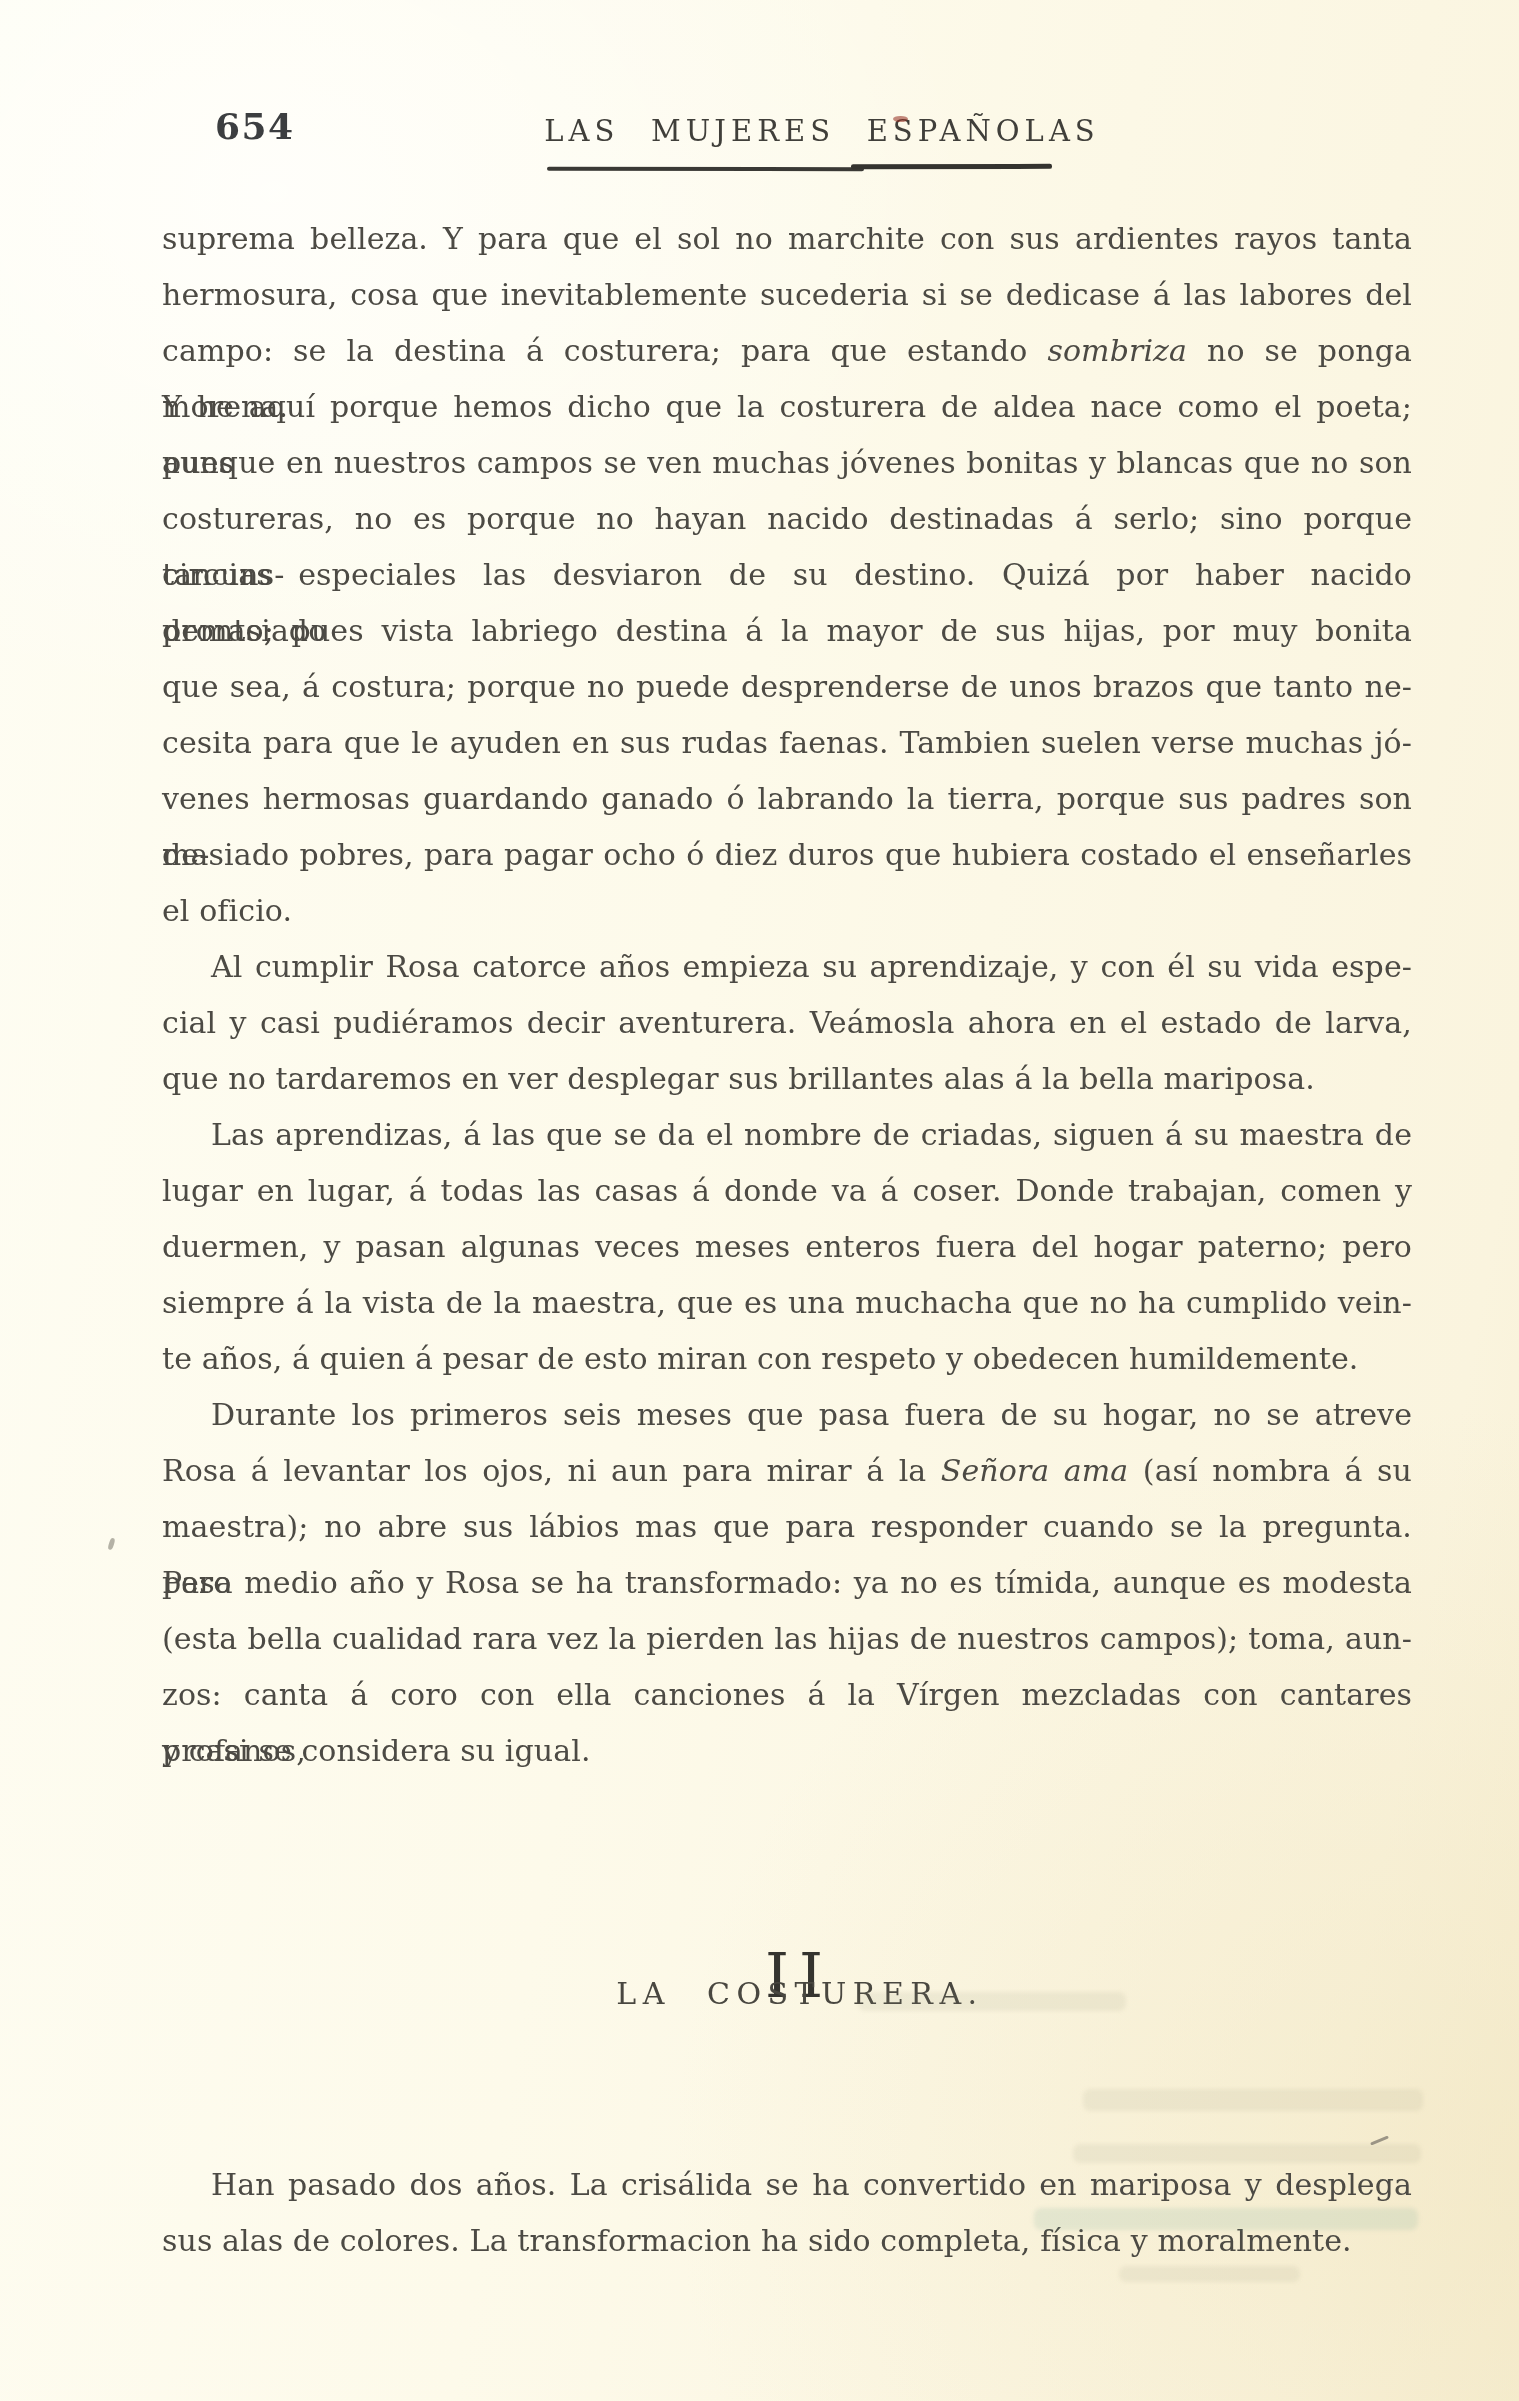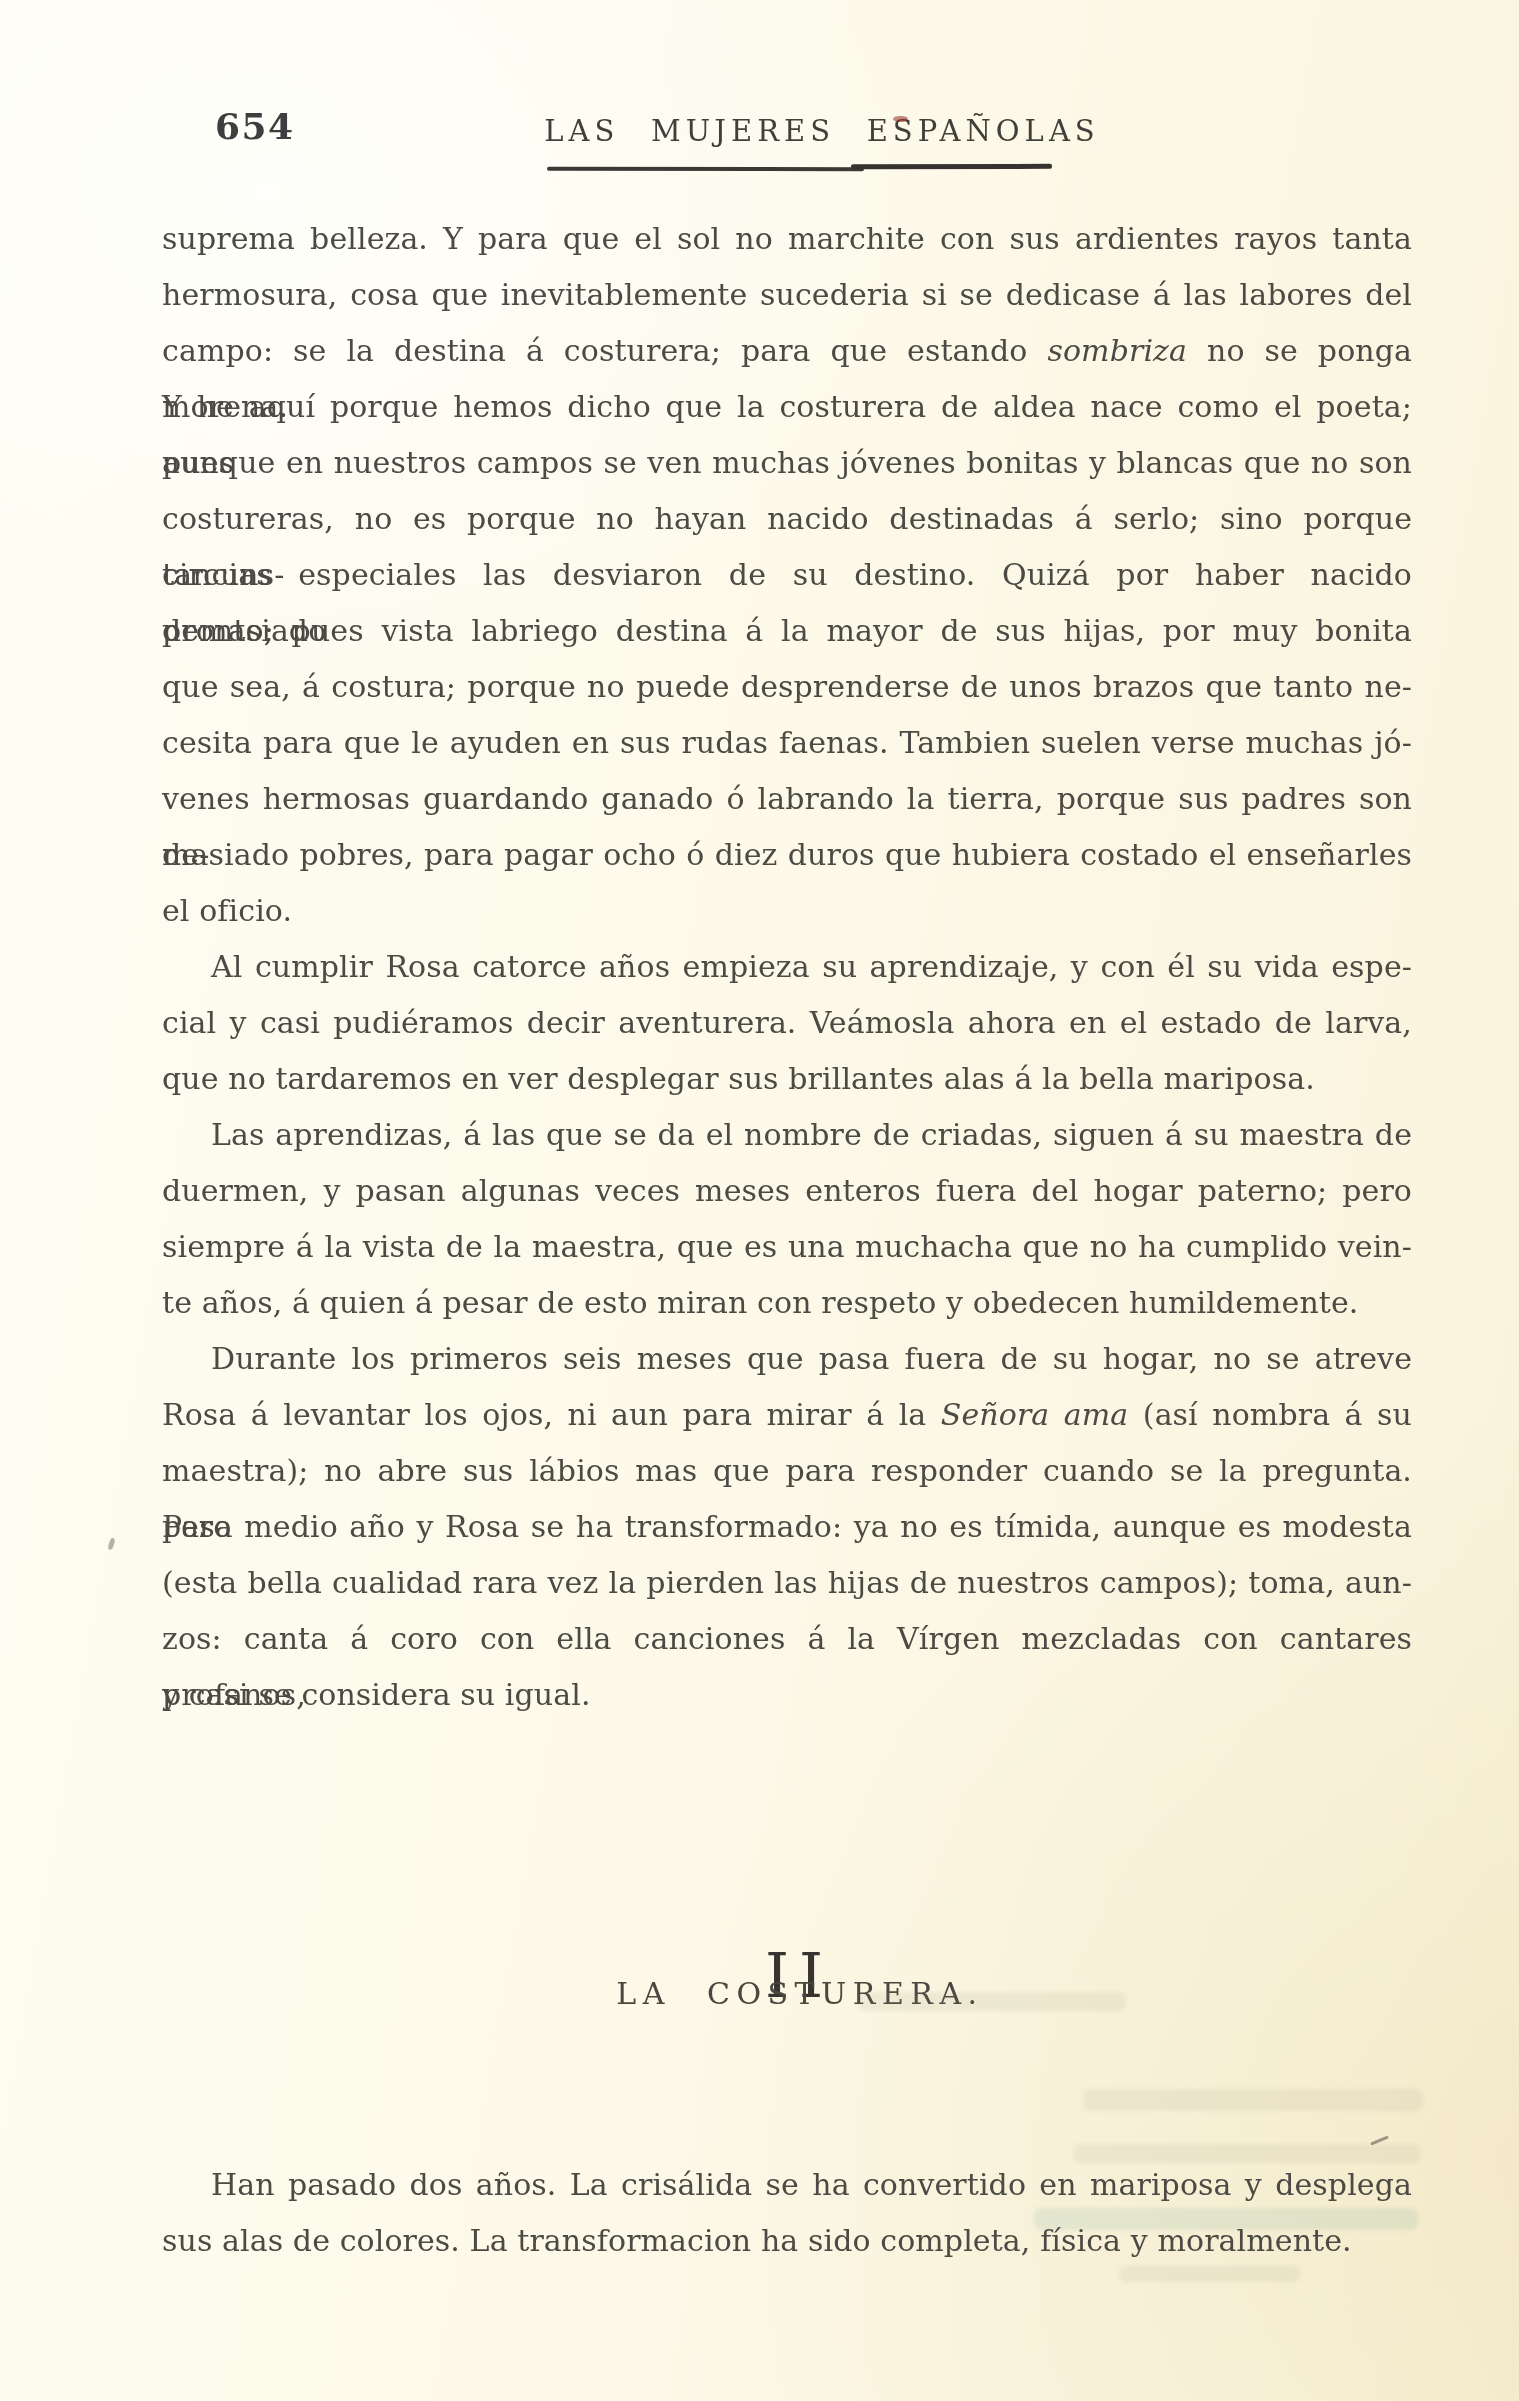--- a/index.html
+++ b/index.html
@@ -173,20 +173,21 @@
       <div class="line"><span>pronto; pues vista labriego destina á la mayor de sus hijas, por muy bonita</span></div>
       <div class="line"><span>que sea, á costura; porque no puede desprenderse de unos brazos que tanto ne-</span></div>
       <div class="line"><span>cesita para que le ayuden en sus rudas faenas. Tambien suelen verse muchas jó-</span></div>
       <div class="line"><span>venes hermosas guardando ganado ó labrando la tierra, porque sus padres son de-</span></div>
       <div class="line"><span>masiado pobres, para pagar ocho ó diez duros que hubiera costado el enseñarles</span></div>
       <div class="line last"><span>el oficio.</span></div>
       <div class="line ind"><span>Al cumplir Rosa catorce años empieza su aprendizaje, y con él su vida espe-</span></div>
       <div class="line"><span>cial y casi pudiéramos decir aventurera. Veámosla ahora en el estado de larva,</span></div>
       <div class="line last"><span>que no tardaremos en ver desplegar sus brillantes alas á la bella mariposa.</span></div>
       <div class="line ind"><span>Las aprendizas, á las que se da el nombre de criadas, siguen á su maestra de</span></div>
+      <div class="line"><span>lugar en lugar, á todas las casas á donde va á coser. Donde trabajan, comen y</span></div>
       <div class="line"><span>duermen, y pasan algunas veces meses enteros fuera del hogar paterno; pero</span></div>
       <div class="line"><span>siempre á la vista de la maestra, que es una muchacha que no ha cumplido vein-</span></div>
       <div class="line last"><span>te años, á quien á pesar de esto miran con respeto y obedecen humildemente.</span></div>
       <div class="line ind"><span>Durante los primeros seis meses que pasa fuera de su hogar, no se atreve</span></div>
       <div class="line"><span>Rosa á levantar los ojos, ni aun para mirar á la </span><span class="it">Señora ama</span><span> (así nombra á su</span></div>
       <div class="line"><span>maestra); no abre sus lábios mas que para responder cuando se la pregunta. Pero</span></div>
       <div class="line"><span>pasa medio año y Rosa se ha transformado: ya no es tímida, aunque es modesta</span></div>
       <div class="line"><span>(esta bella cualidad rara vez la pierden las hijas de nuestros campos); toma, aun-</span></div>
       <div class="line"><span>zos: canta á coro con ella canciones á la Vírgen mezcladas con cantares profanos,</span></div>
       <div class="line last"><span>y casi se considera su igual.</span></div>

